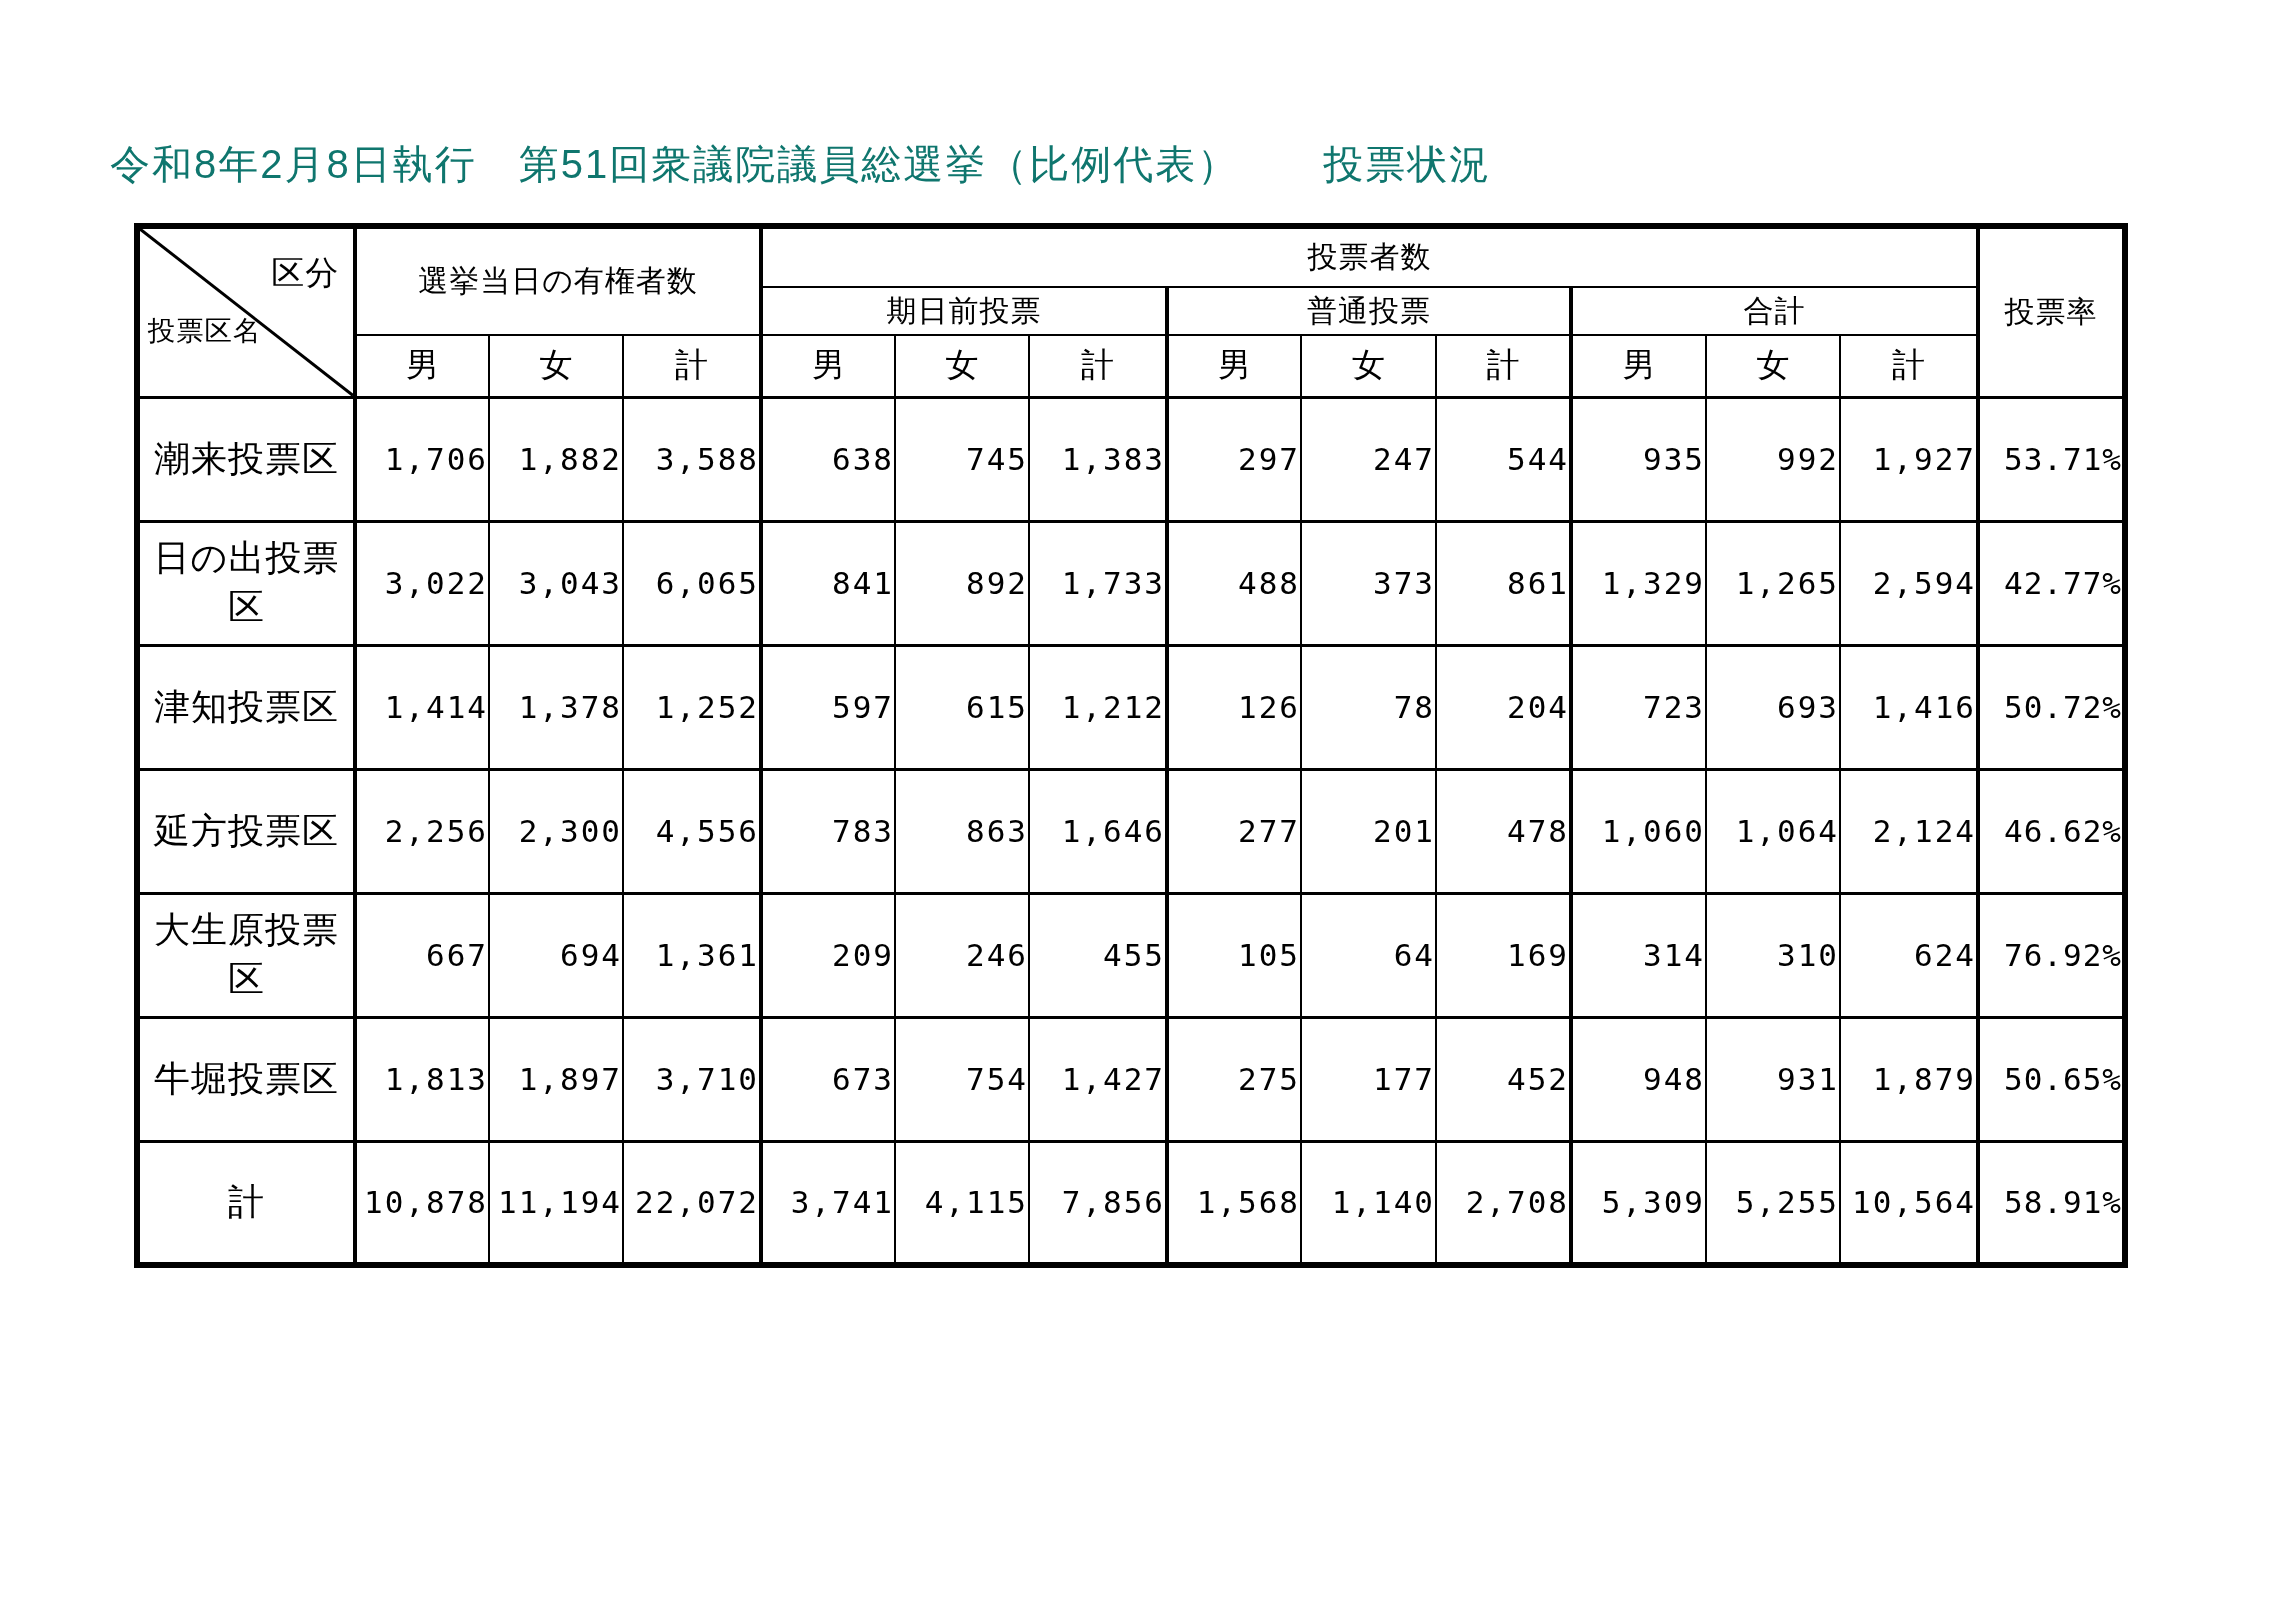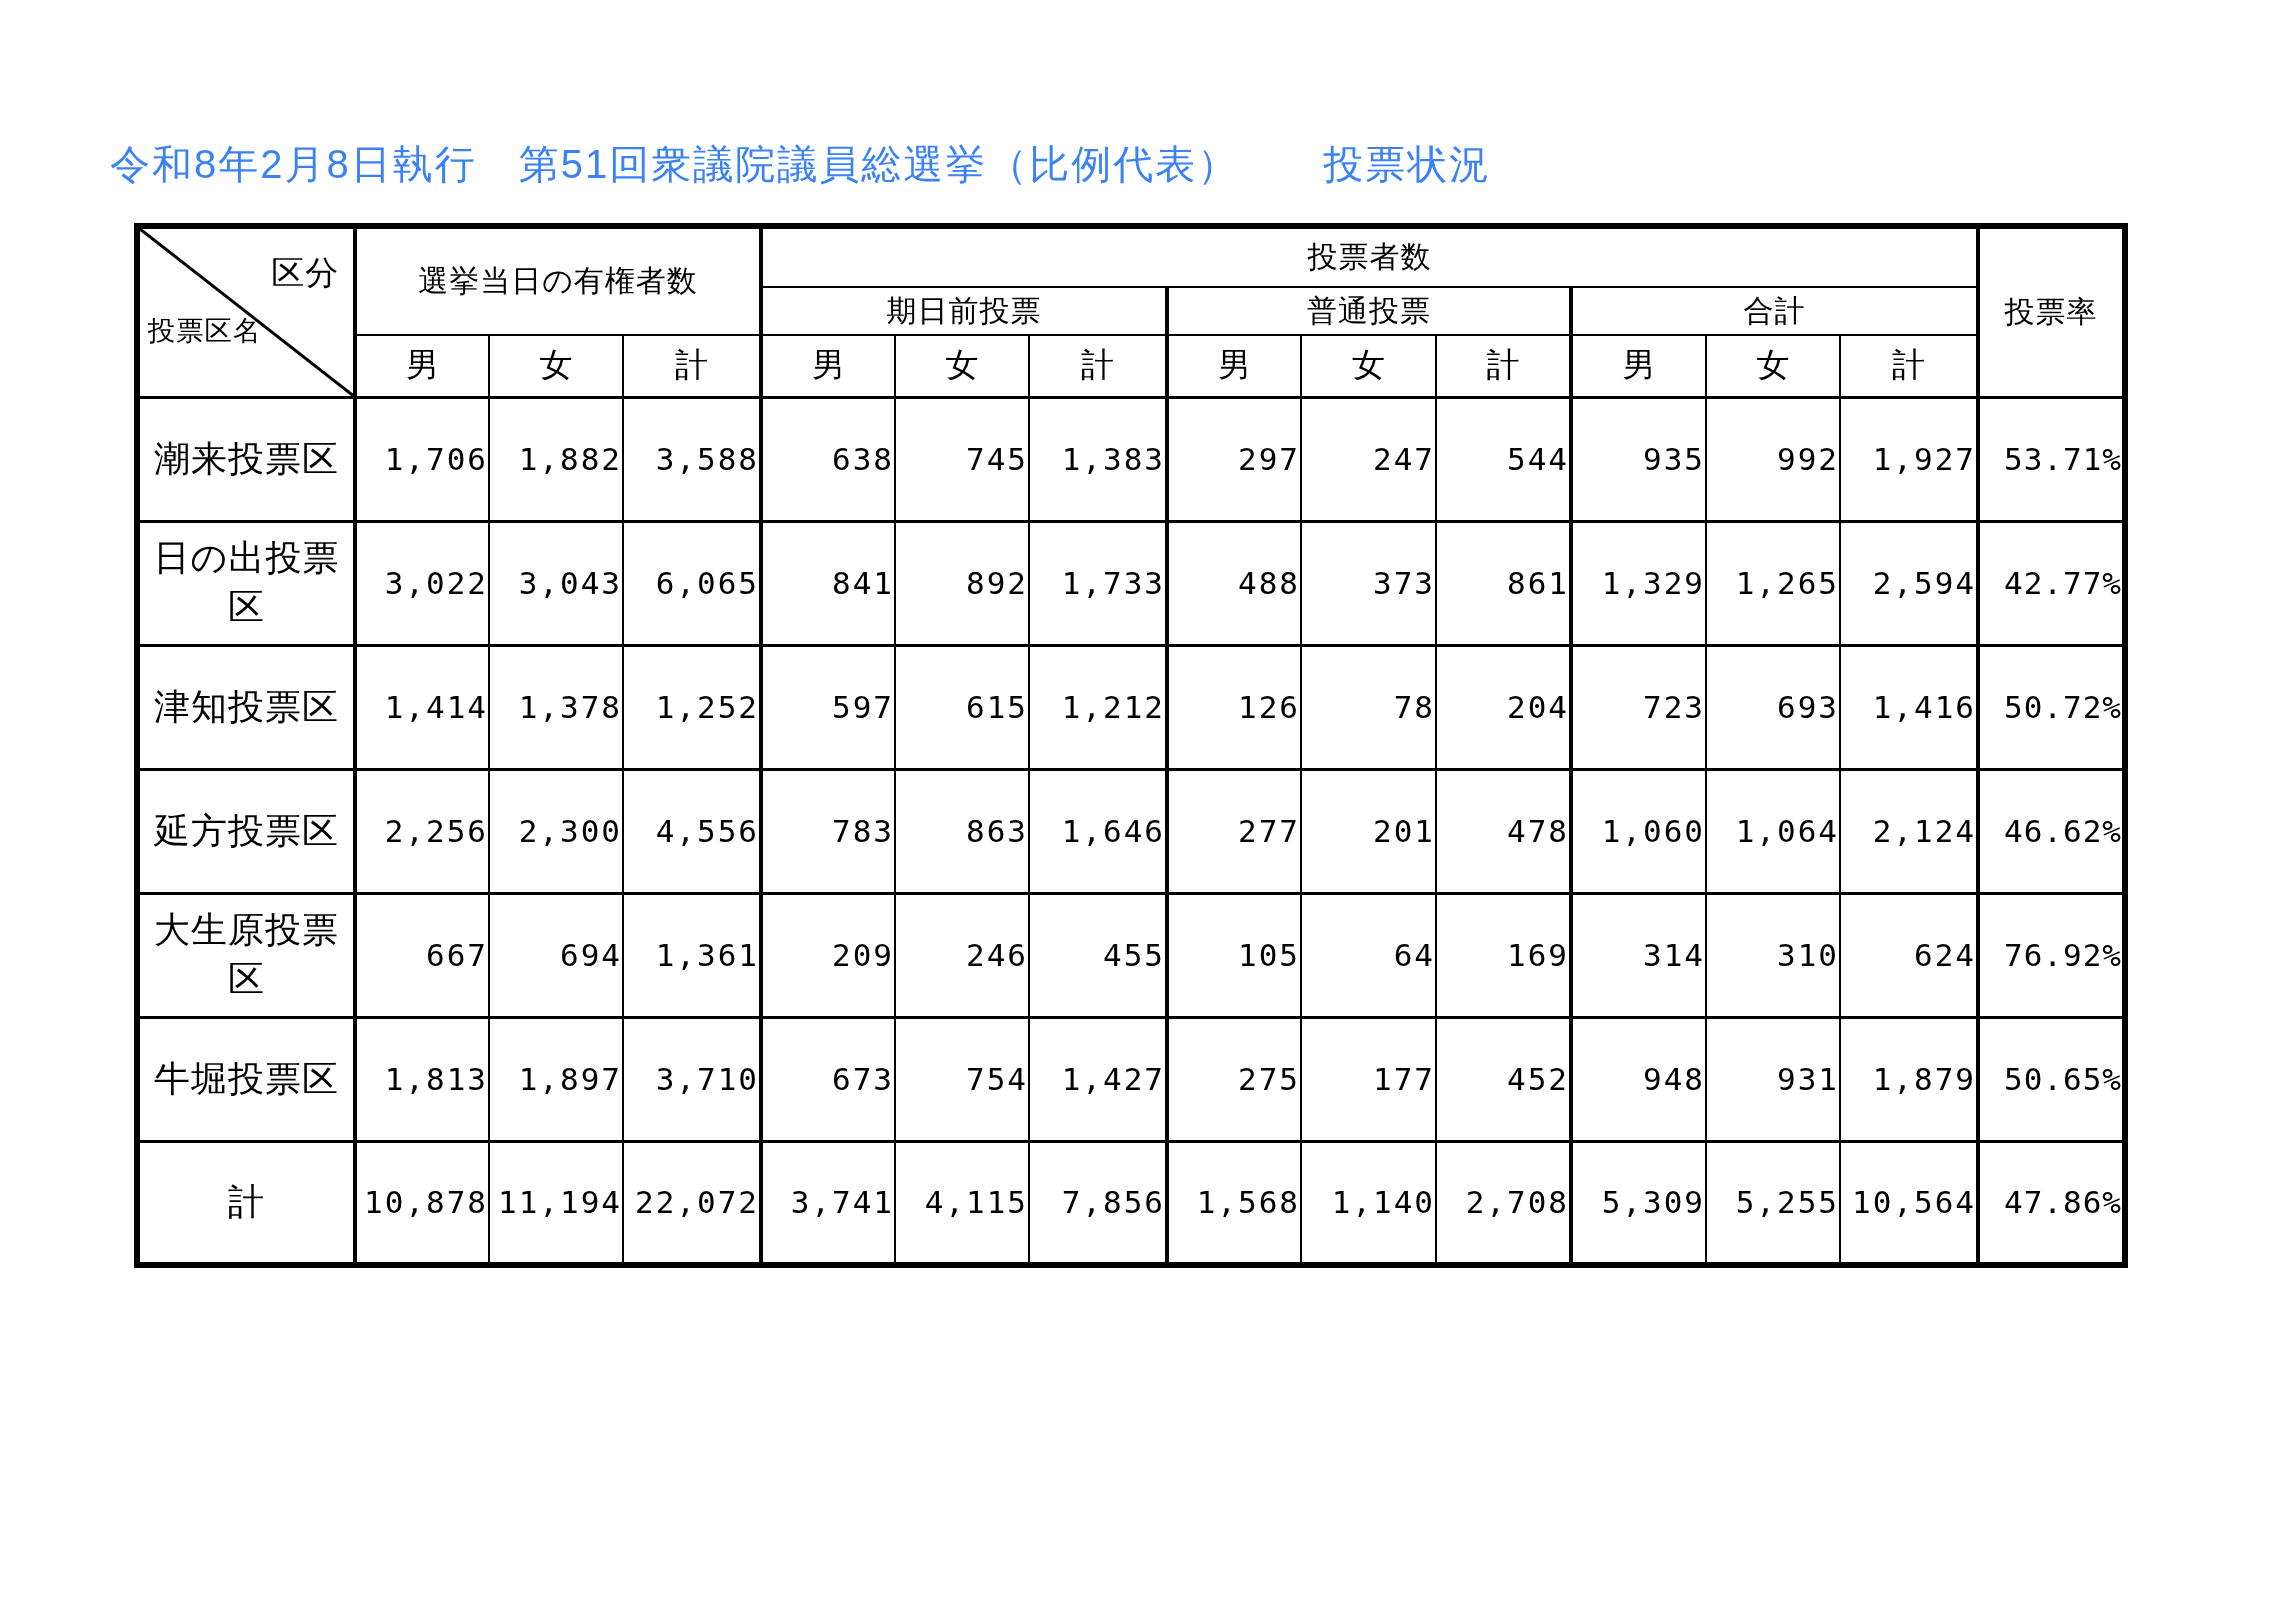--- a/index.html
+++ b/index.html
@@ -16,21 +16,21 @@
     background: #ffffff;
     overflow: hidden;
   }
   #title {
     position: absolute;
     left: 110px;
     top: 137px;
     font-size: 40px;
     letter-spacing: 2px;
     white-space: pre;
-    color: #3b82f6;
+    color: #0f766e;
   }
   #tbl {
     position: absolute;
     left: 134px;
     top: 223px;
     border-collapse: collapse;
     table-layout: fixed;
     background: #ffffff;
   }
   #tbl th, #tbl td {
@@ -251,19 +251,19 @@
       <td class="num">22,072</td>
       <td class="num gsep">3,741</td>
       <td class="num">4,115</td>
       <td class="num">7,856</td>
       <td class="num gsep">1,568</td>
       <td class="num">1,140</td>
       <td class="num">2,708</td>
       <td class="num gsep">5,309</td>
       <td class="num">5,255</td>
       <td class="num">10,564</td>
-      <td class="pct gsep">47.86%</td>
+      <td class="pct gsep">58.91%</td>
     </tr>
 
   </tbody>
     </table>
 </div>
 
 
 </body></html>

